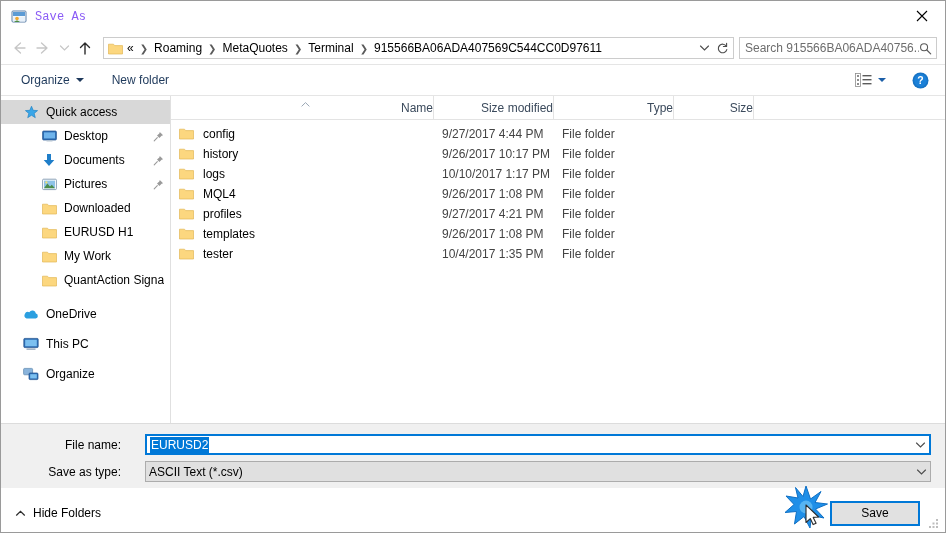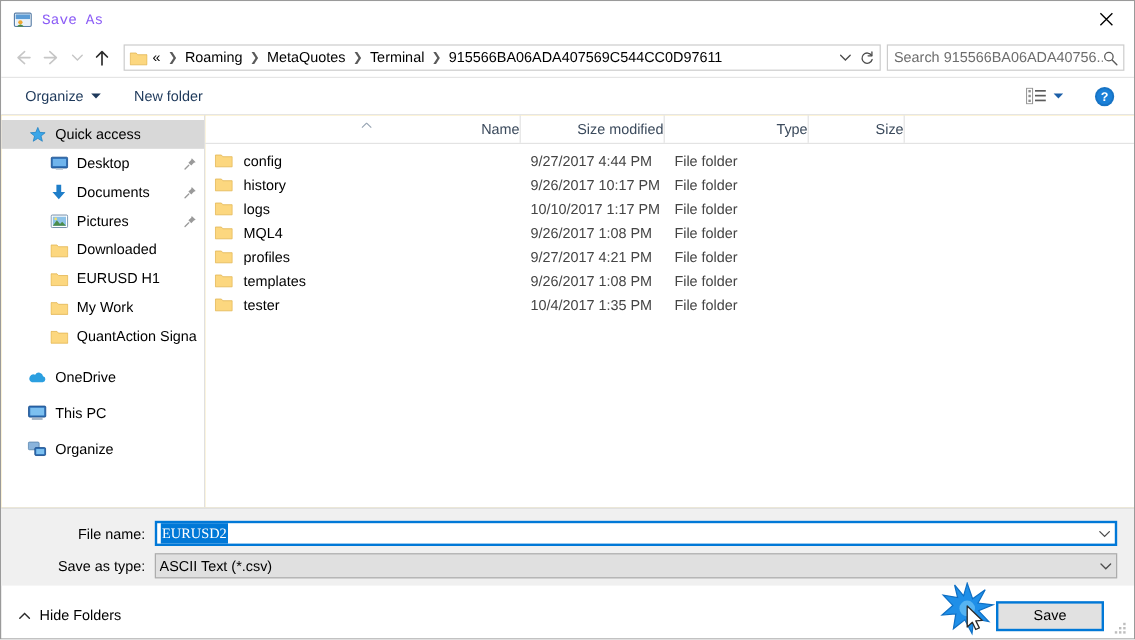--- a/index.html
+++ b/index.html
@@ -119,21 +119,21 @@
     border-right: 4px solid transparent;
     border-top: 4px solid #1e395b;
   }
   .tb-caret.blue { border-top-color: #1c5fa8; }
 
   
   #body {
     flex: 1 1 auto;
     display: flex;
     min-height: 0;
-    background: #eab308;
+    background: #ec4899;
   }
   #sidebar {
     width: 170px; flex: none;
     border-right: 1px solid #e0e0e0;
     padding-top: 4px;
     overflow: hidden;
     background: #ffffff;
   }
   .nav-row {
     height: 24px;
@@ -207,40 +207,41 @@
   
   #footer {
     border-top: 1px solid #dcdcdc;
     background: #f0f0f0;
     padding: 10px 14px 0 14px;
     flex: none;
   }
   .formrow {
     display: flex; align-items: center;
     margin-bottom: 6px;
+    gap: 16px;
   }
   .formlabel {
     width: 114px; flex: none;
     text-align: right; padding-right: 8px;
     font-size: 12px; color: #000;
   }
   .combo {
     flex: 1 1 auto; height: 21px;
     display: flex; align-items: center;
     background: #ffffff;
     border: 1px solid #7a7a7a;
     padding: 0 0 0 3px;
     font-size: 12px;
     min-width: 0;
   }
   .combo.focused { border: 2px solid #0078d7; }
   .combo.readonly { background: #e0e0e0; border: 1px solid #acacac; }
   .combo-val { flex: 1 1 auto; overflow: hidden; white-space: nowrap; }
   .combo-val.selected-text {
-    background: #0078d7; color: #ffffff; flex: 0 0 auto; padding: 1px 1px; font-family: Liberation Serif, serif;
+    background: #0078d7; color: #ffffff; flex: 0 0 auto; padding: 1px 1px;
   }
   .combo-arrow {
     width: 17px; flex: none; height: 100%;
     display: flex; align-items: center; justify-content: center;
   }
   #buttonsrow {
     display: flex; align-items: center;
     padding: 6px 14px 0 4px;
     height: 44px;
   }

